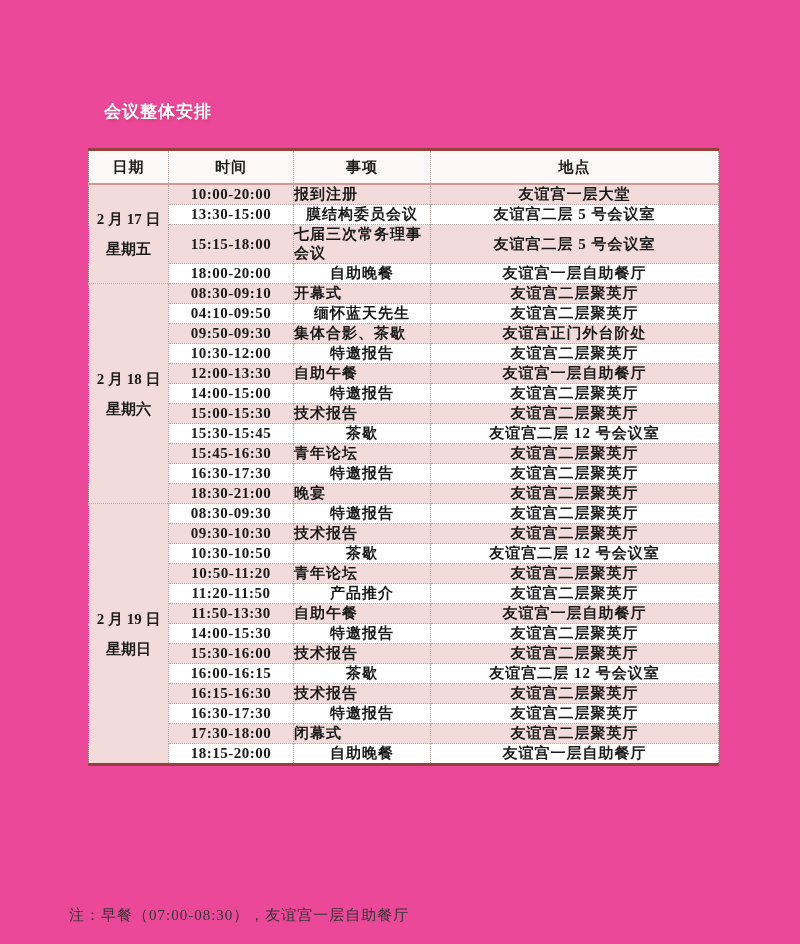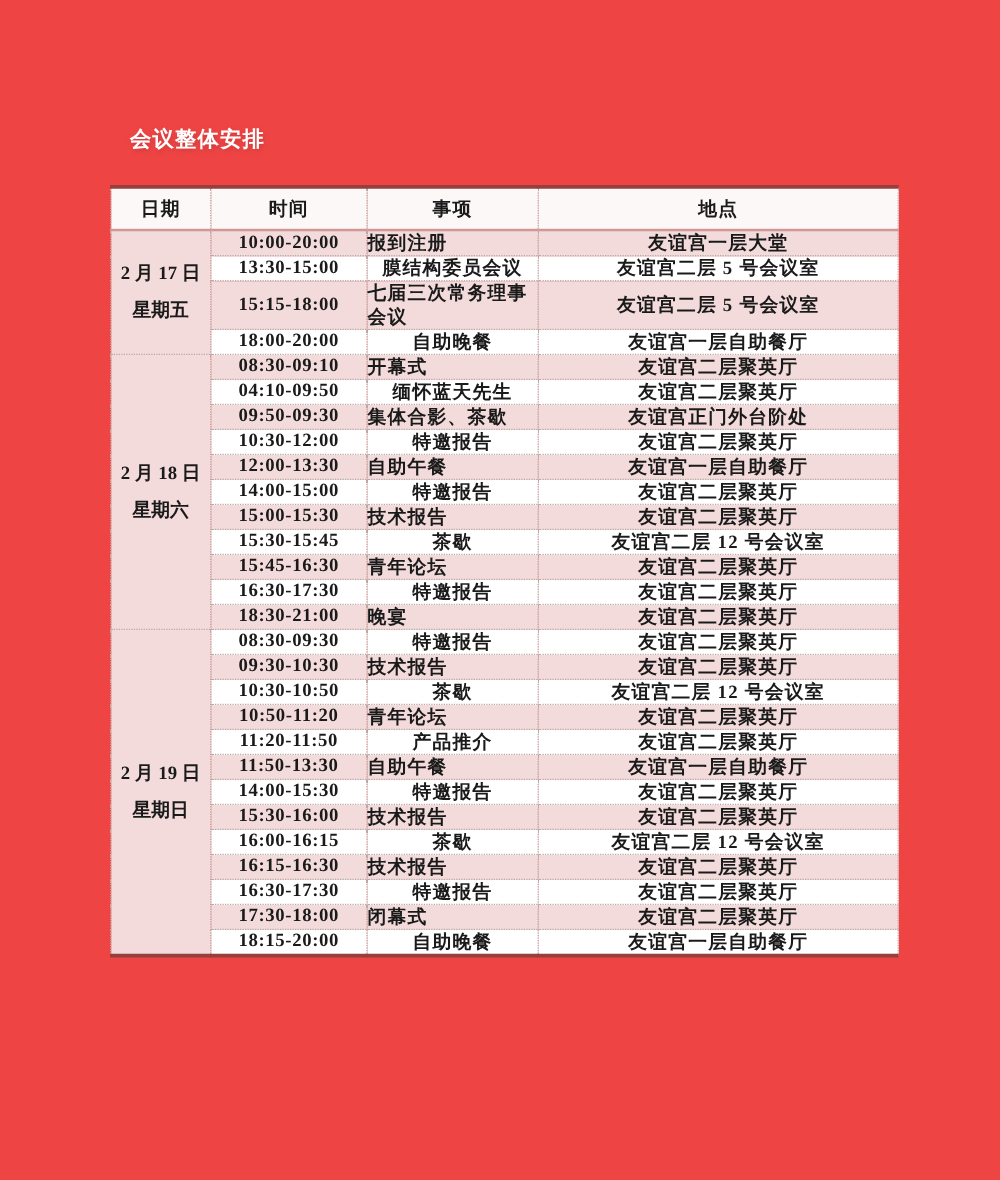--- a/index.html
+++ b/index.html
@@ -10,21 +10,21 @@
     --divider-pink: #cf9795;
     --dot: #b9aaa8;
     --text: #1a1a1a;
     --banner-a: #f2606b;
     --banner-b: #d62f3d;
   }
   html,body{margin:0;padding:0;background:#ffffff;}
   .page{
     position:relative;
     width:800px;height:944px;
-    background:#ef4444;
+    background:#ec4899;
     overflow:hidden;
     font-family:"Liberation Serif","DejaVu Serif",serif;
     color:var(--text);
   }
   
   .banner{
     position:absolute;left:91px;top:95px;
     width:142px;height:33px;
     background:linear-gradient(155deg,var(--banner-a) 0%,#e23c49 55%,var(--banner-b) 100%);
     clip-path:polygon(0 0,80% 0,100% 50%,80% 100%,0 100%);
@@ -264,14 +264,15 @@
           </tr>
           <tr class="row-white">
             <td class="time-cell">18:15-20:00</td>
             <td class="event-cell">自助晚餐</td>
             <td class="place-cell">友谊宫一层自助餐厅</td>
           </tr>
         </tbody>
     </table>
   </div>
 
+  <div class="footnote">注：早餐（07:00-08:30），友谊宫一层自助餐厅</div>
 
 </div>
 
 </body></html>

